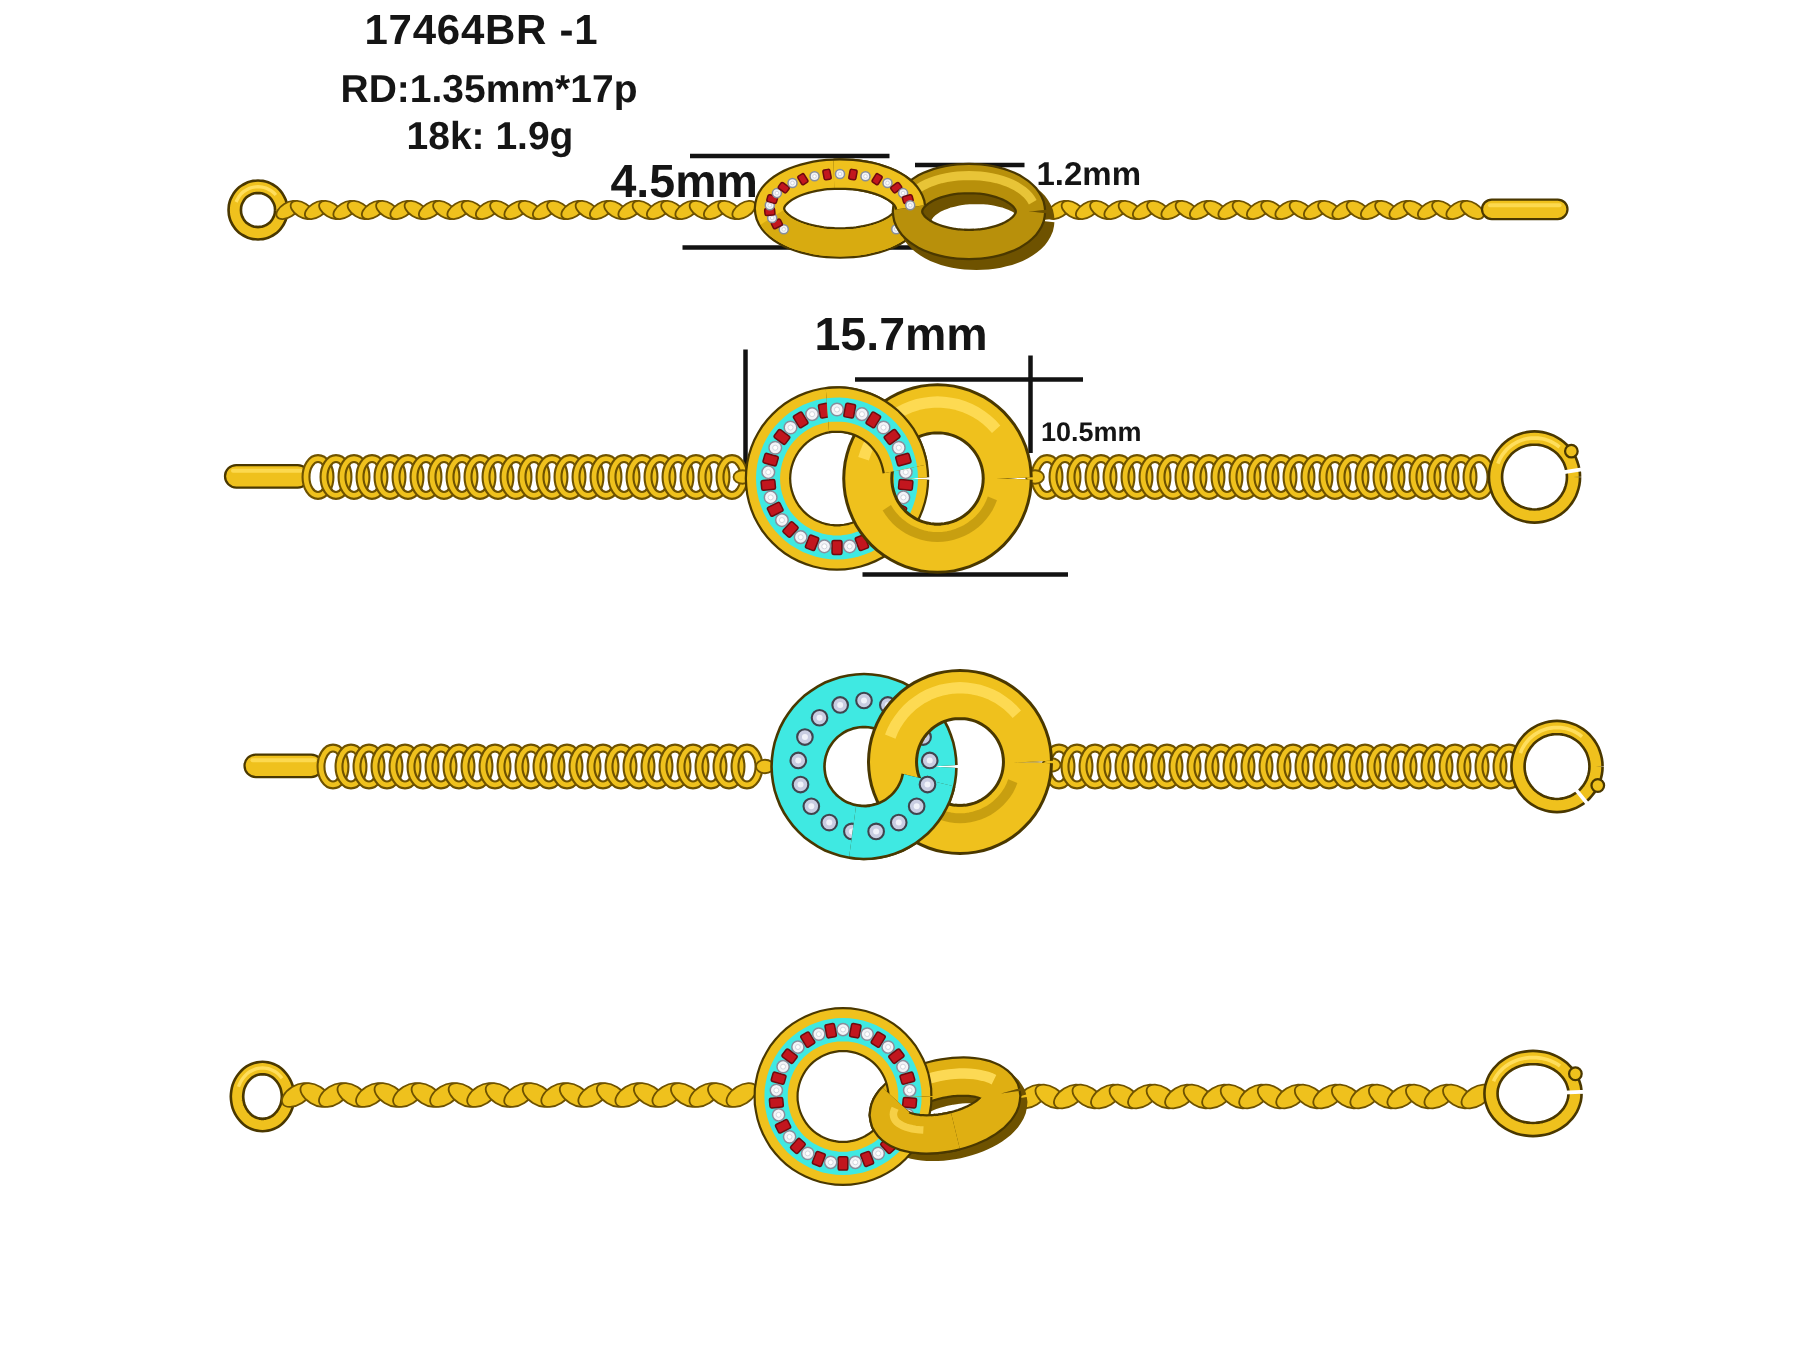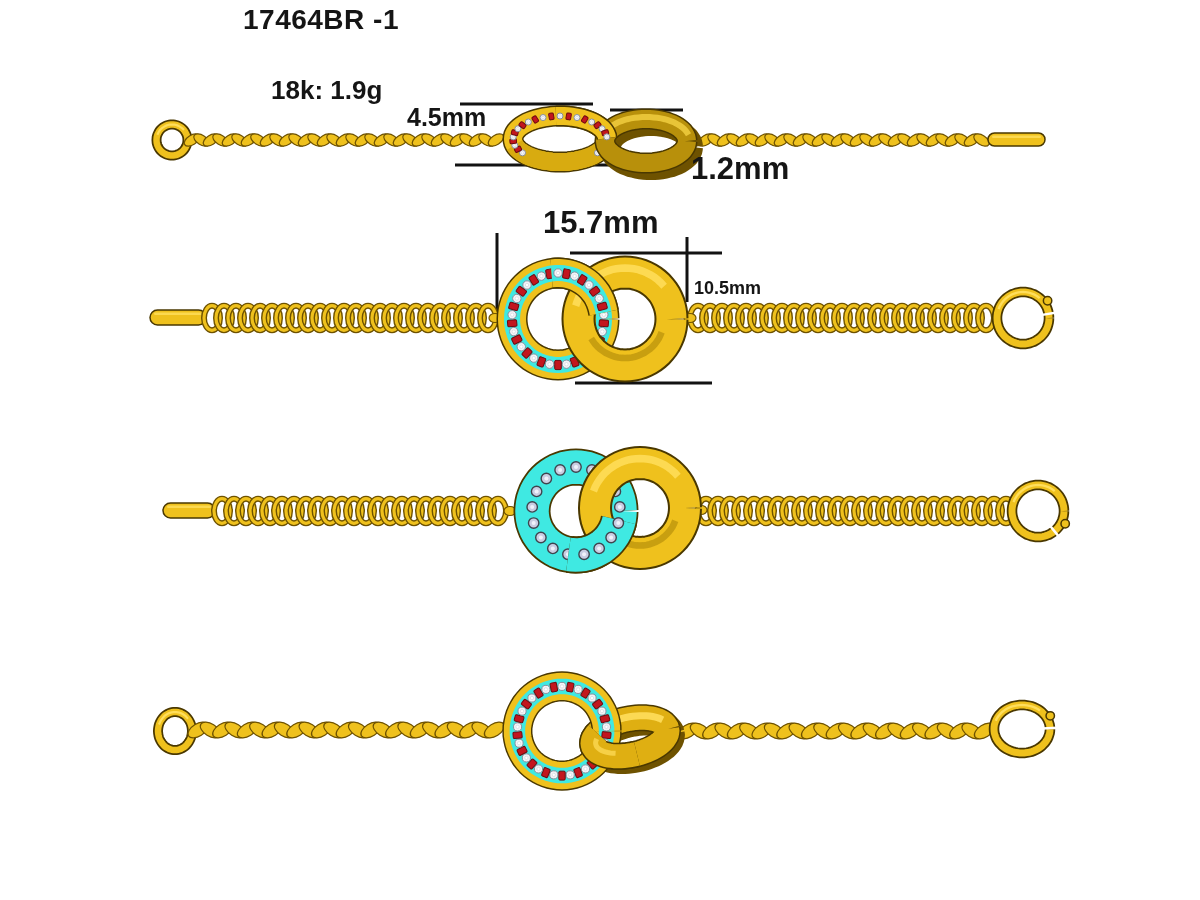--- a/index.html
+++ b/index.html
@@ -4,22 +4,22 @@
 <style>
   html,body{margin:0;padding:0;background:#ffffff;}
   #stage{position:relative;width:1115px;height:900px;background:#ffffff;overflow:hidden;
          font-family:"Liberation Sans",sans-serif;}
   #art{position:absolute;left:0;top:0;}
   .label{position:absolute;font-family:"Liberation Sans",sans-serif;font-weight:700;
          color:#151515;white-space:nowrap;z-index:5;}
   #product-code{left:243px;top:4px;font-size:28px;letter-spacing:.5px;}
   #stone-spec{left:227px;top:44px;font-size:26px;}
   #metal-spec{left:227px;top:75px;font-size:26px;margin-left:44px;}
-  #dim-left-top{left:407px;top:103px;font-size:25px;}
-  #dim-right-top{left:691px;top:103px;font-size:31px;margin-top:48px;}
+  #dim-left-top{left:407px;top:103px;font-size:31px;}
+  #dim-right-top{left:691px;top:103px;font-size:22px;}
   #dim-width{left:543px;top:205px;font-size:31px;}
   #dim-height{left:694px;top:278px;font-size:18px;}
 </style>
 </head>
 <body>
 
 <div id="stage">
   <svg id="art" width="1200" height="900" viewBox="0 0 1200 900">
       <g>
         <line x1="460" y1="104" x2="593" y2="104" stroke="#121212" stroke-width="3"></line>
@@ -655,19 +655,20 @@
         </g>
         <g transform="rotate(-12 630 737)">
           <path d="M633.3 754.9L630.0 755.0L626.7 754.9L623.4 754.7L620.2 754.4L617.0 753.9L613.9 753.3L611.0 752.6L608.2 751.7L605.6 750.8L603.1 749.7L600.9 748.6L598.9 747.3L597.1 746.0L595.6 744.6L594.3 743.2L593.3 741.7L592.6 740.1L592.1 738.6L592.0 737.0L592.1 735.4L592.6 733.9L593.3 732.3L594.3 730.8L595.6 729.4L597.1 728.0L598.9 726.7" fill="none" stroke="#4A3800" stroke-width="27"></path>
           <path d="M633.3 754.9L630.0 755.0L626.7 754.9L623.4 754.7L620.2 754.4L617.0 753.9L613.9 753.3L611.0 752.6L608.2 751.7L605.6 750.8L603.1 749.7L600.9 748.6L598.9 747.3L597.1 746.0L595.6 744.6L594.3 743.2L593.3 741.7L592.6 740.1L592.1 738.6L592.0 737.0L592.1 735.4L592.6 733.9L593.3 732.3L594.3 730.8L595.6 729.4L597.1 728.0L598.9 726.7" fill="none" stroke="#DFAF12" stroke-width="24"></path>
           <path d="M612.5 750.0L609.9 749.3L607.5 748.5L605.3 747.6L603.2 746.6L601.3 745.6L599.7 744.5L598.3 743.3L597.1 742.1L596.2 740.9L595.5 739.6L595.1 738.3L595.0 737.0L595.1 735.7L595.5 734.4L596.2 733.1L597.1 731.9" fill="none" stroke="#FFDE5C" stroke-width="5" opacity="0.7"></path>
         </g>
       </g>
     </svg>
 
   <div id="product-code" class="label">17464BR -1</div>
+  <div id="stone-spec" class="label">RD:1.35mm*17p</div>
   <div id="metal-spec" class="label">18k: 1.9g</div>
 
   <div id="dim-left-top" class="label">4.5mm</div>
   <div id="dim-right-top" class="label">1.2mm</div>
   <div id="dim-width" class="label">15.7mm</div>
   <div id="dim-height" class="label">10.5mm</div>
 </div>
 
 </body></html>

